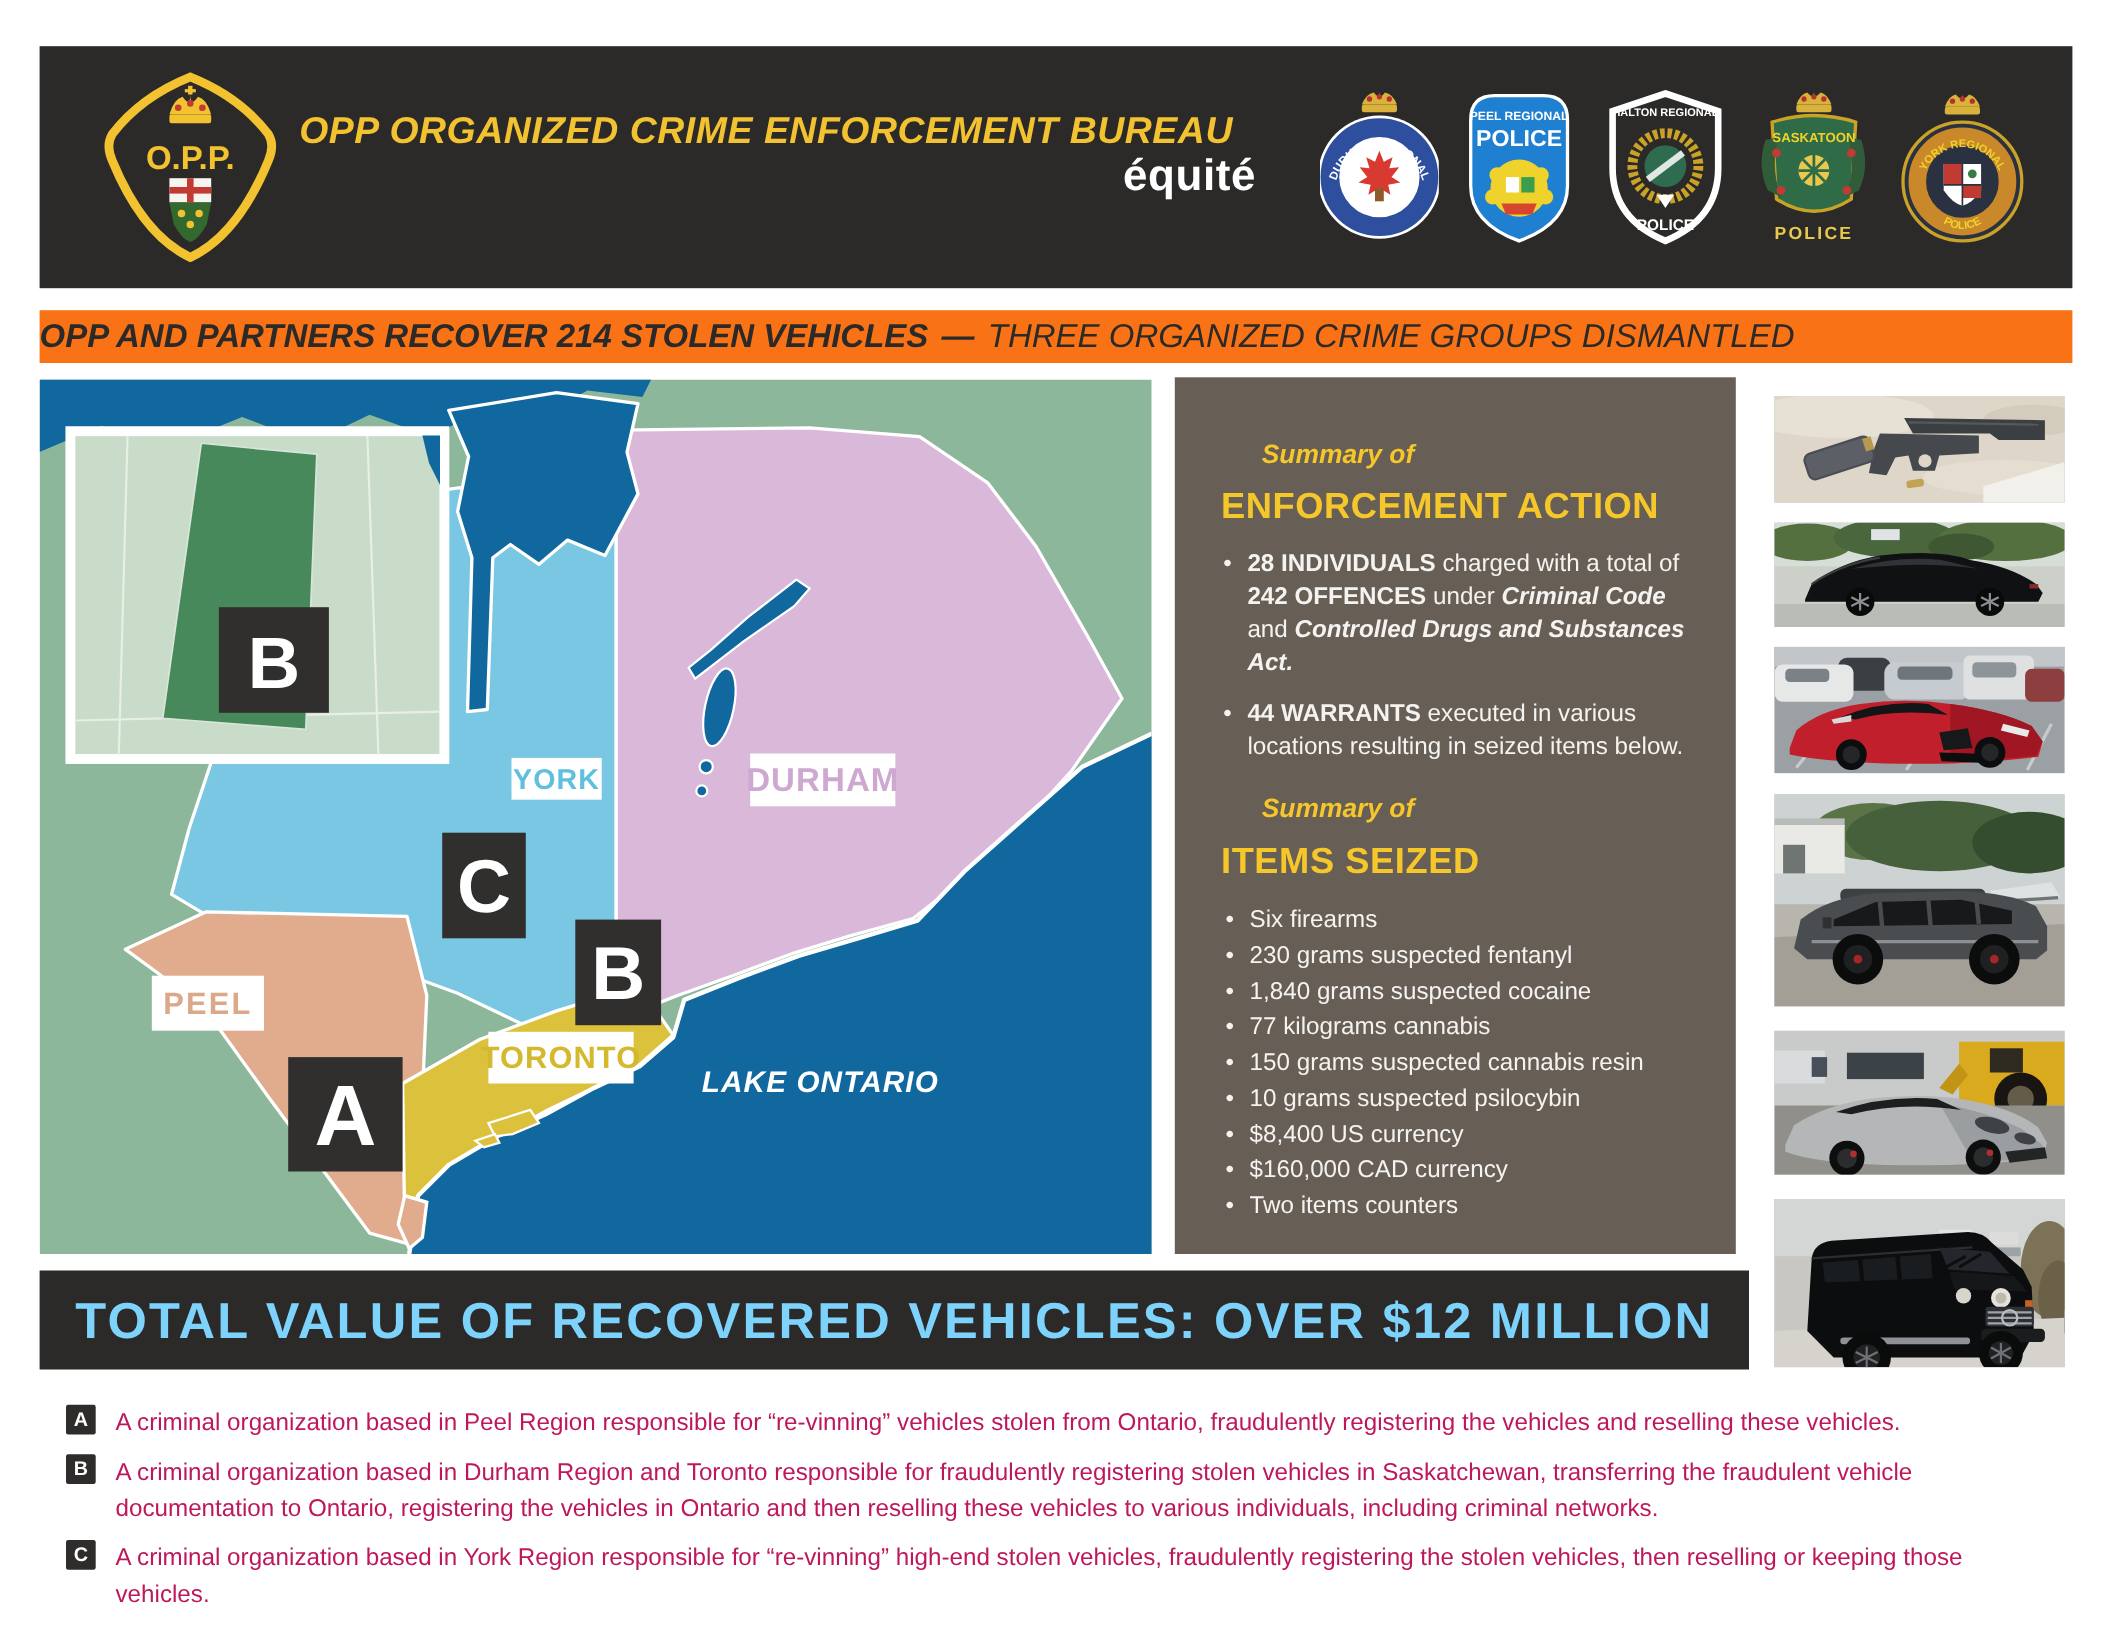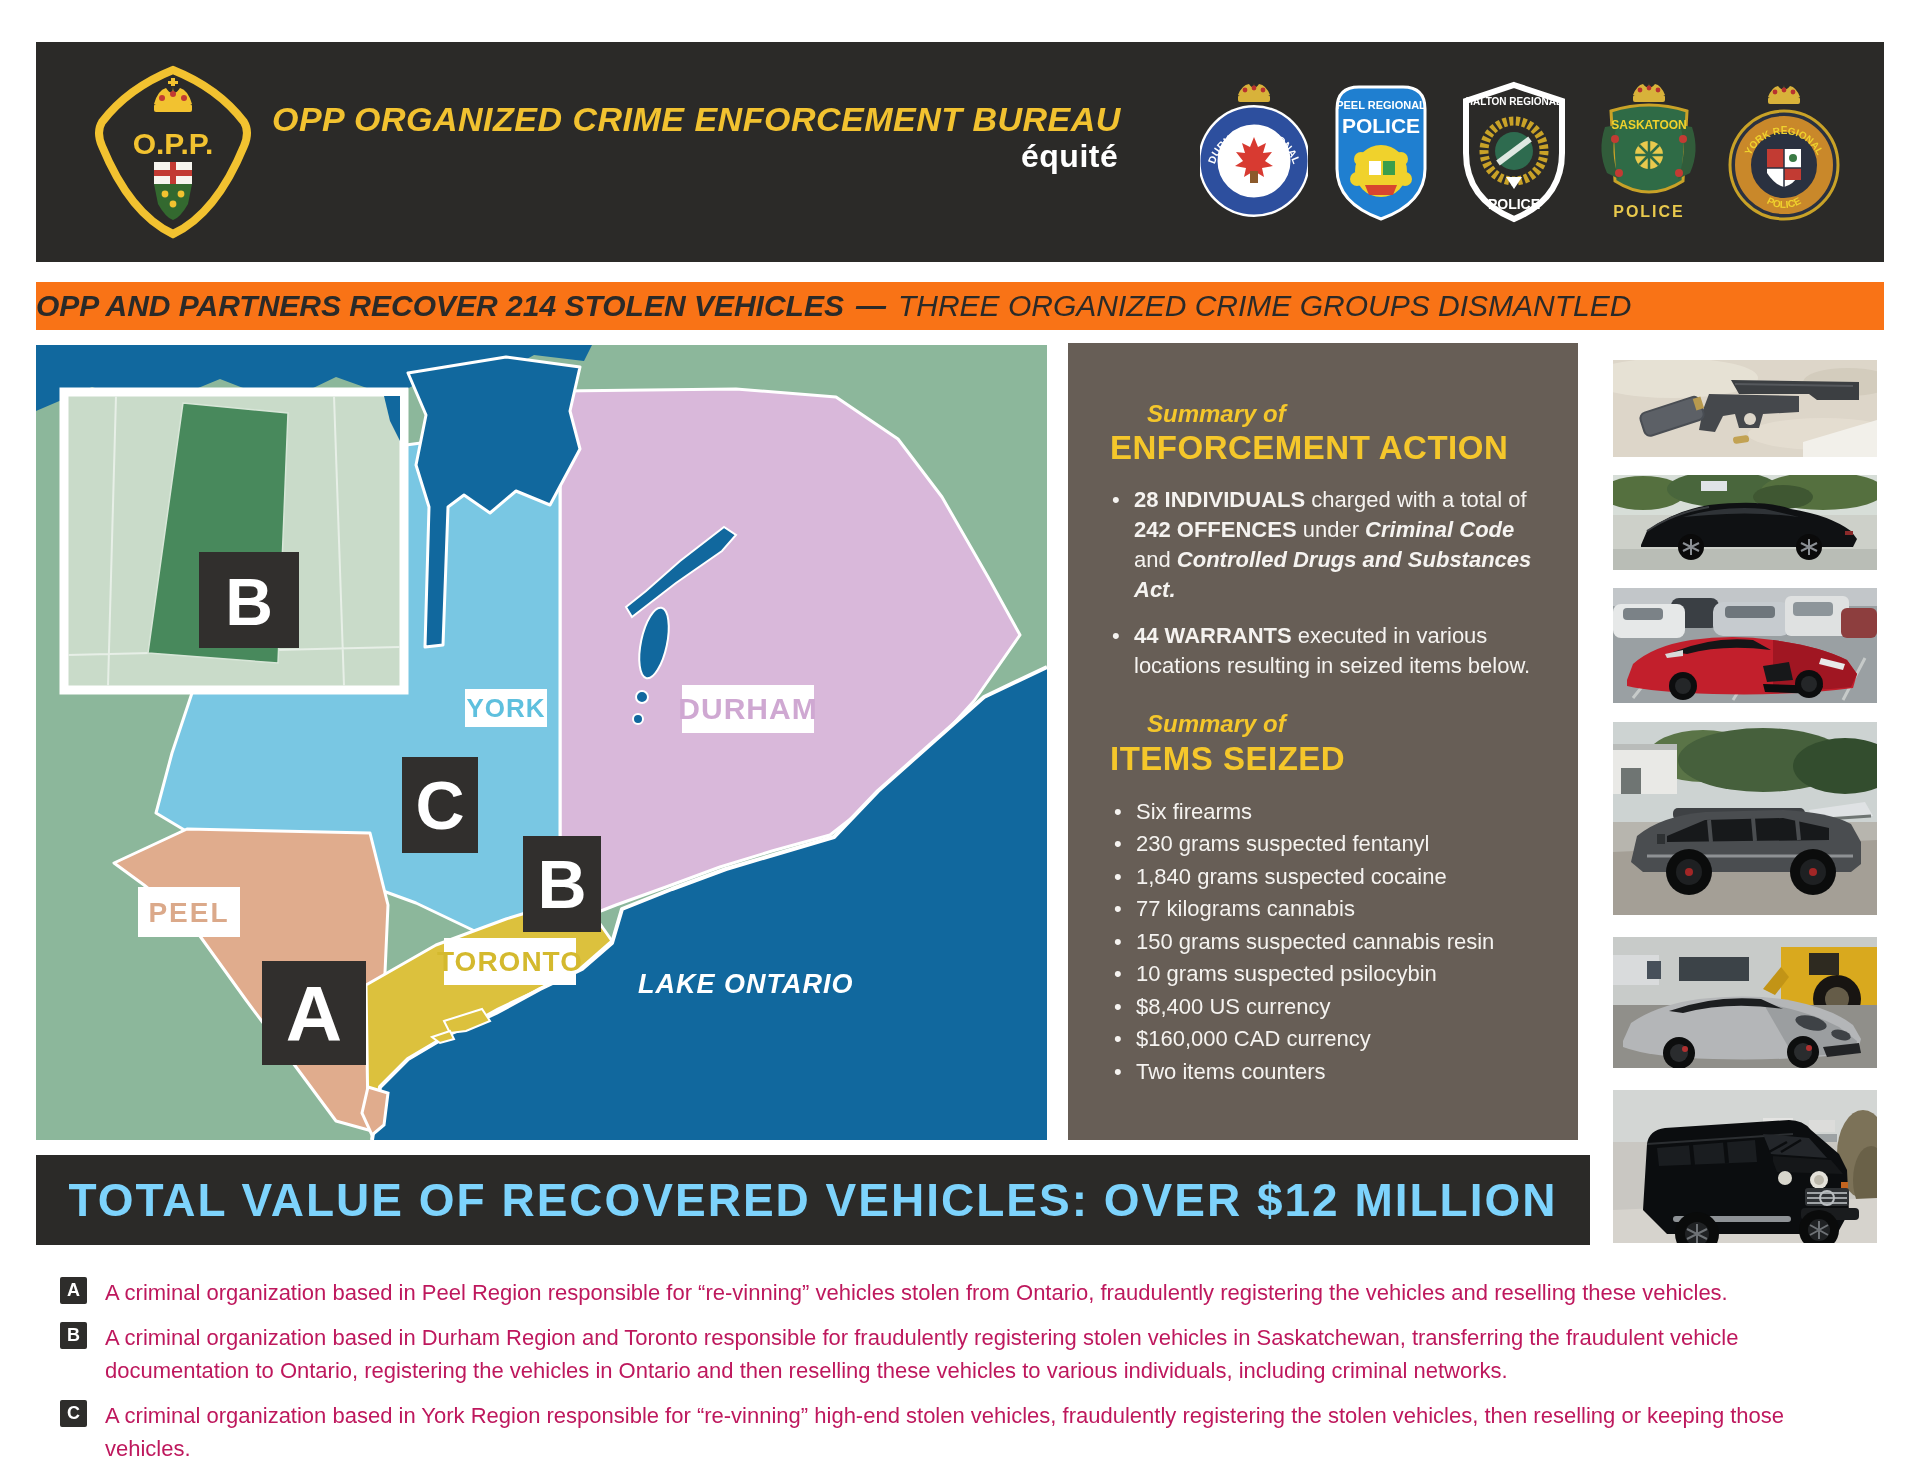--- a/index.html
+++ b/index.html
@@ -18,21 +18,21 @@
   .title-block{position:absolute;left:236px;top:58px;}
   .bureau-line{
     color:#f2c230;font-size:34px;font-weight:bold;font-style:italic;
     letter-spacing:.5px;white-space:nowrap;
   }
   .page-title{
     color:#ffffff;font-size:94px;font-weight:bold;letter-spacing:-3px;
     line-height:1.02;margin-top:2px;white-space:nowrap;
   }
   .equite{
-    position:absolute;left:985px;top:96px;color:#ffffff;font-size:32px;
+    position:absolute;left:985px;top:96px;color:#ffffff;font-size:40px;
     font-weight:600;letter-spacing:.5px;
   }
   .badges{position:absolute;left:1164px;top:36px;height:148px;display:flex;gap:17px;align-items:center;}
   .badges svg{display:block;}
 
   
   .banner{
     left:36px;top:282px;width:1848px;height:48px;background:#f97316;
     display:flex;align-items:center;
     color:#2b2a28;font-size:30px;font-style:italic;white-space:nowrap;
@@ -42,21 +42,21 @@
 
   
   .map{left:36px;top:345px;}
 
   
   .panel{
     left:1068px;top:343px;width:510px;height:797px;background:#675e56;
     box-sizing:border-box;padding:58px 28px 0 42px;color:#f5f3f0;
   }
   .kicker{color:#f5c72b;font-size:24px;font-style:italic;font-weight:bold;line-height:1.1;margin-left:37px;}
-  .panel-title{color:#f5c72b;font-size:33px;font-weight:800;letter-spacing:.5px;line-height:1.15;margin:2px 0 18px 0;}
+  .panel-title{color:#f5c72b;font-size:33px;font-weight:800;letter-spacing:.5px;line-height:1.15;margin:14px 0 18px 0;}
   ul.enf{list-style:none;margin:0 0 0 0;padding:0;}
   ul.enf li{position:relative;padding-left:24px;font-size:22px;line-height:30px;margin-bottom:16px;}
   ul.enf li::before{content:"•";position:absolute;left:2px;top:0;}
   ul.enf .b{font-weight:bold;}
   ul.enf .bi{font-weight:bold;font-style:italic;}
   .items-block{margin-top:30px;}
   ul.items{list-style:none;margin:0;padding:0;}
   ul.items li{position:relative;padding-left:26px;font-size:22px;line-height:32.5px;}
   ul.items li::before{content:"•";position:absolute;left:4px;top:0;}
 

